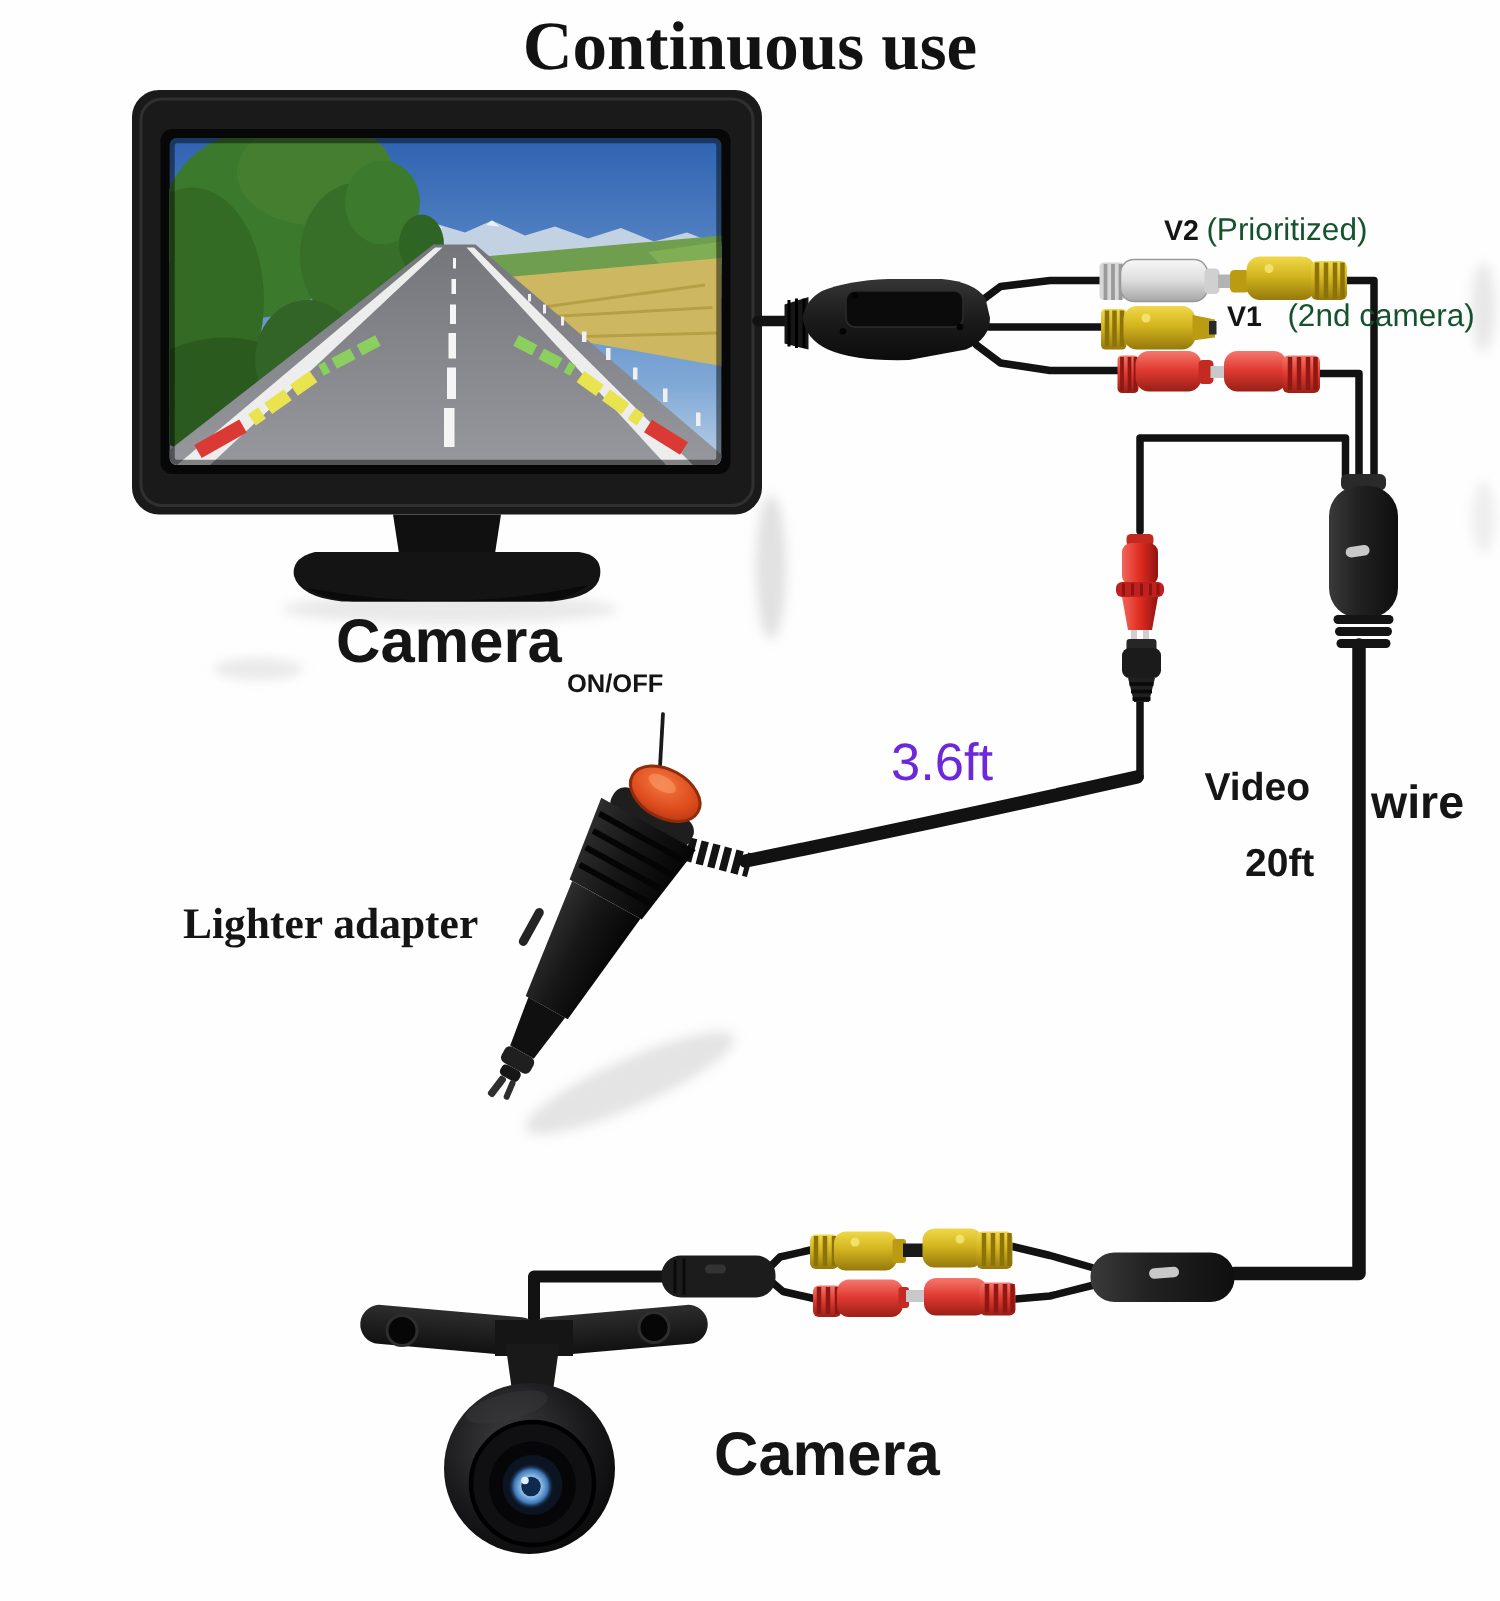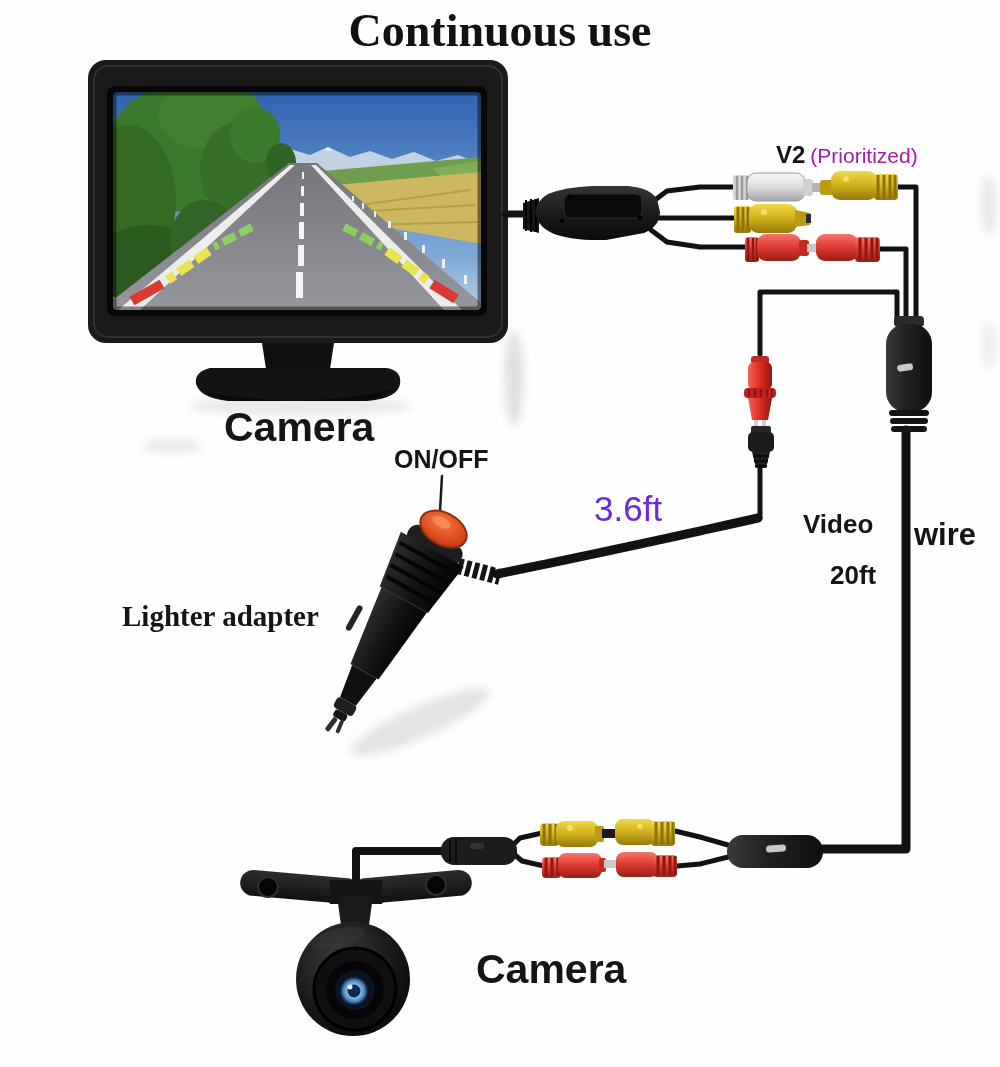--- a/index.html
+++ b/index.html
@@ -5,22 +5,22 @@
   html,body{margin:0;padding:0;background:#ffffff;}
   .stage{position:relative;width:1000px;height:1067px;background:#fefefe;overflow:hidden;
          font-family:"Liberation Sans","DejaVu Sans",sans-serif;}
   .stage svg.layer{position:absolute;left:0;top:0;z-index:1;}
   .lbl{position:absolute;z-index:2;line-height:1;color:#151515;white-space:nowrap;}
   .title{left:0;right:0;top:8px;text-align:center;
          font-family:"Liberation Serif","DejaVu Serif",serif;
          font-weight:700;font-size:46px;color:#121212;}
   .serifbold{font-family:"Liberation Serif","DejaVu Serif",serif;font-weight:700;}
   .big{font-size:41px;font-weight:700;}
-  .vtag{font-size:24px;font-weight:700;}
-  .note{font-size:21px;font-weight:400;color:#a21caf;}
+  .vtag{font-size:19px;font-weight:700;}
+  .note{font-size:21px;font-weight:400;color:#14532d;}
   .thin{font-weight:400;}
 </style>
 </head>
 <body>
 
 <div class="stage">
 
 <svg class="layer" width="1000" height="1067" viewBox="0 0 1000 1067">
   <defs>
     <linearGradient id="skyGrad" x1="0" y1="0" x2="0" y2="1">
@@ -389,24 +389,27 @@
     <ellipse cx="438" cy="524" rx="10" ry="5" fill="#f89a68" opacity="0.6"></ellipse>
   </g>
 </svg>
 
   <div class="lbl title">Continuous use</div>
 
   <div class="lbl" style="left:776px;top:143px;">
     <span class="vtag">V2</span><span class="note" style="margin-left:5px;">(Prioritized)</span>
   </div>
 
+  <div class="lbl" style="left:818px;top:200px;">
+    <span class="vtag">V1</span><span class="note" style="margin-left:17px;">(2nd camera)</span>
+  </div>
 
   <div class="lbl big" style="left:224px;top:407px;">Camera</div>
 
-  <div class="lbl" style="left:394px;top:447px;font-size:25px;font-weight:700;">ON/OFF</div>
+  <div class="lbl" style="left:378px;top:447px;font-size:17px;font-weight:700;">ON/OFF</div>
 
   <div class="lbl thin" style="left:594px;top:491px;font-size:35px;color:#6d28d9;">3.6ft</div>
 
   <div class="lbl" style="left:803px;top:511px;font-size:26px;font-weight:700;">Video</div>
   <div class="lbl" style="left:914px;top:519px;font-size:31px;font-weight:700;">wire</div>
   <div class="lbl" style="left:830px;top:562px;font-size:26px;font-weight:700;">20ft</div>
 
   <div class="lbl serifbold" style="left:122px;top:602px;font-size:29px;">Lighter adapter</div>
 
   <div class="lbl big" style="left:476px;top:949px;">Camera</div>

